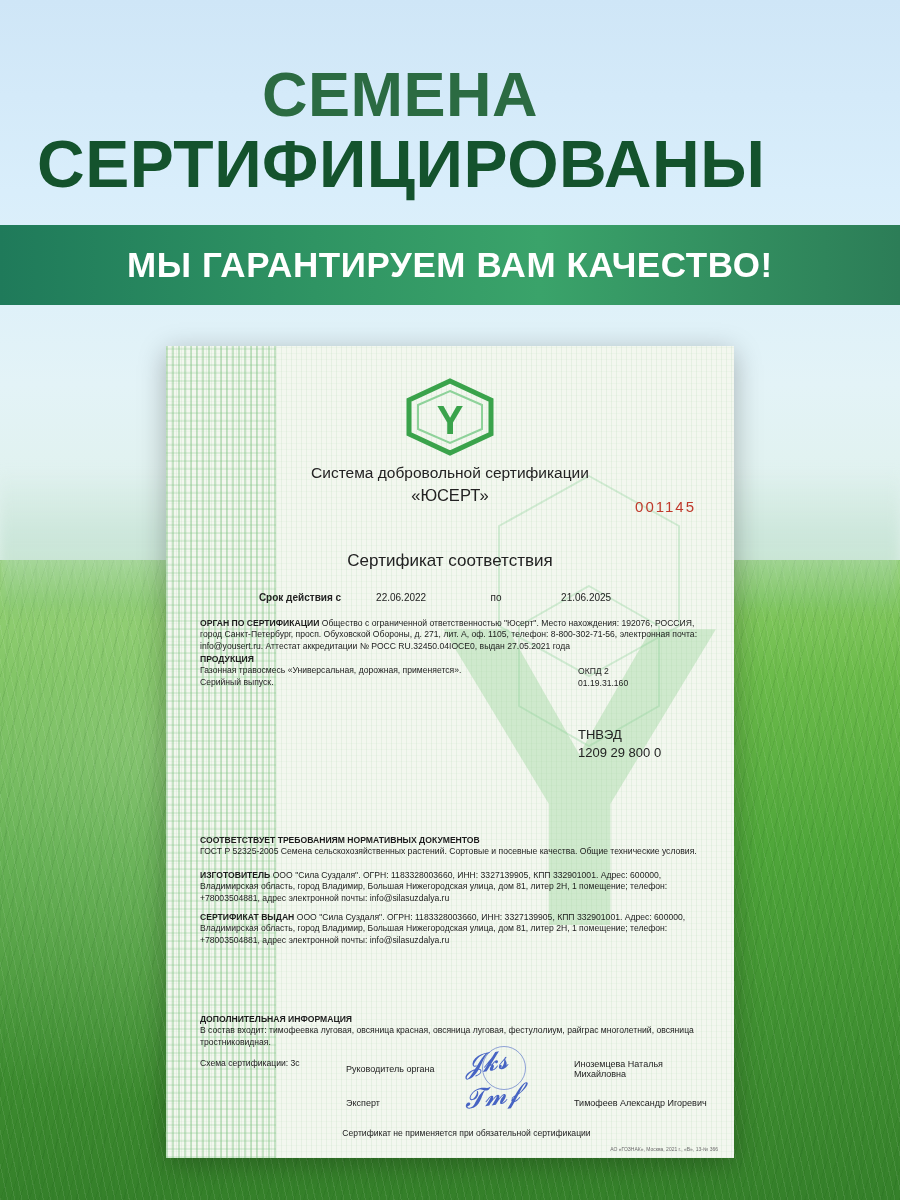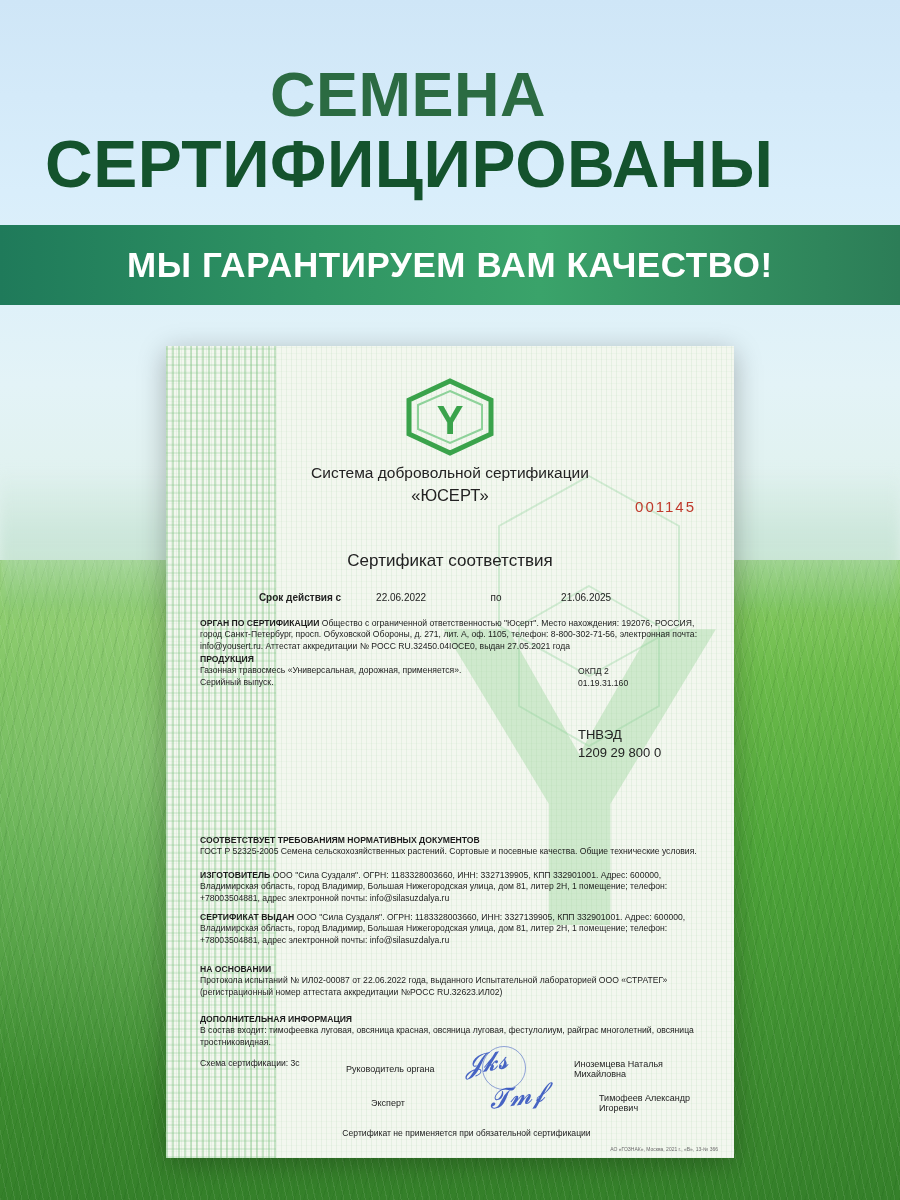--- a/index.html
+++ b/index.html
@@ -31,21 +31,21 @@
       repeating-linear-gradient(94deg, rgba(20,80,20,.10) 0px, rgba(20,80,20,.10) 2px, rgba(0,0,0,0) 2px, rgba(0,0,0,0) 12px);
   }
   .bg-blur-top {
     position:absolute; left:0; top:470px; width:900px; height:140px;
     background: linear-gradient(180deg, rgba(214,235,245,0) 0%, rgba(188,222,205,.55) 50%, rgba(120,190,110,.25) 100%);
     filter: blur(6px);
   }
 
   
   .headline {
-    position:absolute; left:8px; top:62px; width:763px; text-align:center;
+    position:absolute; left:0; top:62px; width:763px; text-align:center;
     color:#1f6b3b; font-weight:bold; letter-spacing:.5px; line-height:1.03;
     font-size:63px; text-transform:uppercase;padding-left:37px;
   }
   .headline .l1 { display:block; color:#2b6b42; }
   .headline .l2 { display:block; color:#14532d; font-size:66px; margin-top:4px;}
 
   
   .banner {
     position:absolute; left:0; top:225px; width:900px; height:80px;
     background: linear-gradient(90deg,#1f7a5a 0%, #2f9463 35%, #3aa36a 60%, #2c7d57 100%);
@@ -128,21 +128,21 @@
   .b-vydan { top:566px; }
   .b-osnov { top:618px; }
   .b-dopinfo { top:668px; }
 
   
   .sig-row { position:absolute; left:180px; right:20px; font-size:9px; display:flex; align-items:center;}
   .sig-role { width:118px; text-align:left; }
   .sig-stamp { width:110px; position:relative; height:26px;}
   .sig-name { flex:1; text-align:left;}
   .sig1 { top:710px; }
-  .sig2 { top:744px;margin-left:25px; }
+  .sig2 { top:744px; }
   .scheme { position:absolute; left:34px; top:712px; font-size:8.6px;}
   .footer-note {
     position:absolute; left:0; right:0; top:782px; text-align:center;
     font-size:8.6px; color:#222;padding-left:33px;
   }
   .tiny-print {
     position:absolute; right:16px; bottom:6px; font-size:5px; color:#6a6a6a;
   }
   .sig-ink { position:absolute; left:0; top:-8px; color:#2a4bbd; font-size:26px;
     font-family:"Liberation Serif", serif; font-style:italic; transform:rotate(-8deg); opacity:.85;}
@@ -232,24 +232,20 @@
     <div class="block b-izgot">
       <b>ИЗГОТОВИТЕЛЬ</b>
       <span>ООО "Сила Суздаля". ОГРН: 1183328003660, ИНН: 3327139905, КПП 332901001. Адрес: 600000, Владимирская область, город Владимир, Большая Нижегородская улица, дом 81, литер 2Н, 1 помещение; телефон: +78003504881, адрес электронной почты: info@silasuzdalya.ru</span>
     </div>
 
     <div class="block b-vydan">
       <b>СЕРТИФИКАТ ВЫДАН</b>
       <span>ООО "Сила Суздаля". ОГРН: 1183328003660, ИНН: 3327139905, КПП 332901001. Адрес: 600000, Владимирская область, город Владимир, Большая Нижегородская улица, дом 81, литер 2Н, 1 помещение; телефон: +78003504881, адрес электронной почты: info@silasuzdalya.ru</span>
     </div>
 
-    <div class="block b-osnov">
-      <b>НА ОСНОВАНИИ</b><br>
-      <span>Протокола испытаний № ИЛ02-00087 от 22.06.2022 года, выданного Испытательной лабораторией ООО «СТРАТЕГ» (регистрационный номер аттестата аккредитации №РОСС RU.32623.ИЛ02)</span>
-    </div>
 
     <div class="block b-dopinfo">
       <b>ДОПОЛНИТЕЛЬНАЯ ИНФОРМАЦИЯ</b><br>
       <span>В состав входит: тимофеевка луговая, овсяница красная, овсяница луговая, фестулолиум, райграс многолетний, овсяница тростниковидная.</span>
     </div>
 
     <div class="scheme">Схема сертификации: 3с</div>
 
     <div class="sig-row sig1">
       <span class="sig-role">Руководитель органа</span>

